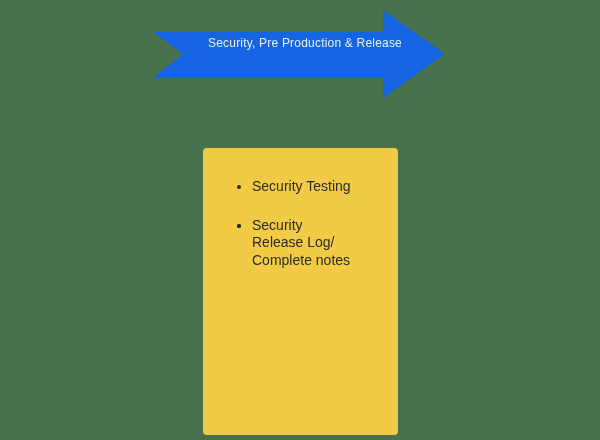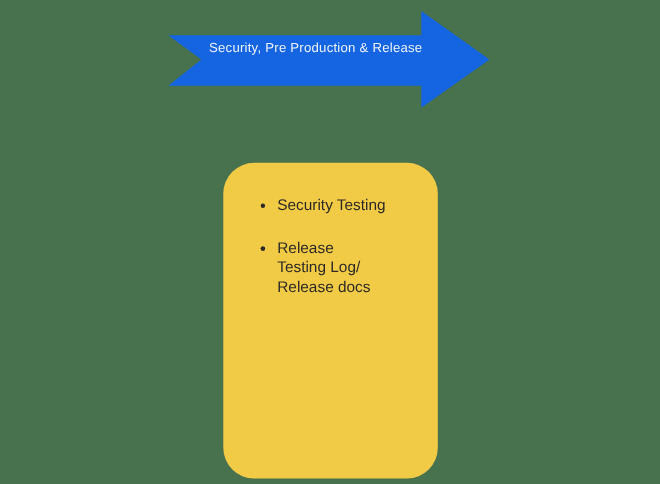--- a/index.html
+++ b/index.html
@@ -37,35 +37,36 @@
     position: absolute;
     left: 0;
     top: 0;
     display: block;
   }
   .arrow-label {
     position: absolute;
     left: 37px;
     top: 26px;
     width: 230px;
+    text-align: center;
     color: var(--arrow-text);
     font-size: 12px;
     line-height: 15.5px;
     letter-spacing: 0.2px;
   }
 
   
   .card {
     position: absolute;
     left: 203px;
     top: 148px;
     width: 195px;
     height: 287px;
     background: var(--card-yellow);
-    border-radius: 28px;
+    border-radius: 4px;
   }
   .card ul {
     list-style: none;
     margin: 0;
     padding: 30px 18px 0 34px;
   }
   .card li {
     position: relative;
     padding-left: 15px;
     margin-bottom: 21px;
@@ -99,20 +100,20 @@
   </div>
 
   <div class="card">
     <ul>
       <li>
         <div>Security Testing</div>
       </li>
       <li>
       </li>
       <li>
-        <div>Release</div>
-        <div>Testing Log/</div>
-        <div>Release docs</div>
+        <div>Security</div>
+        <div>Release Log/</div>
+        <div>Complete notes</div>
       </li>
     </ul>
   </div>
 
 </div>
 
 </body></html>

